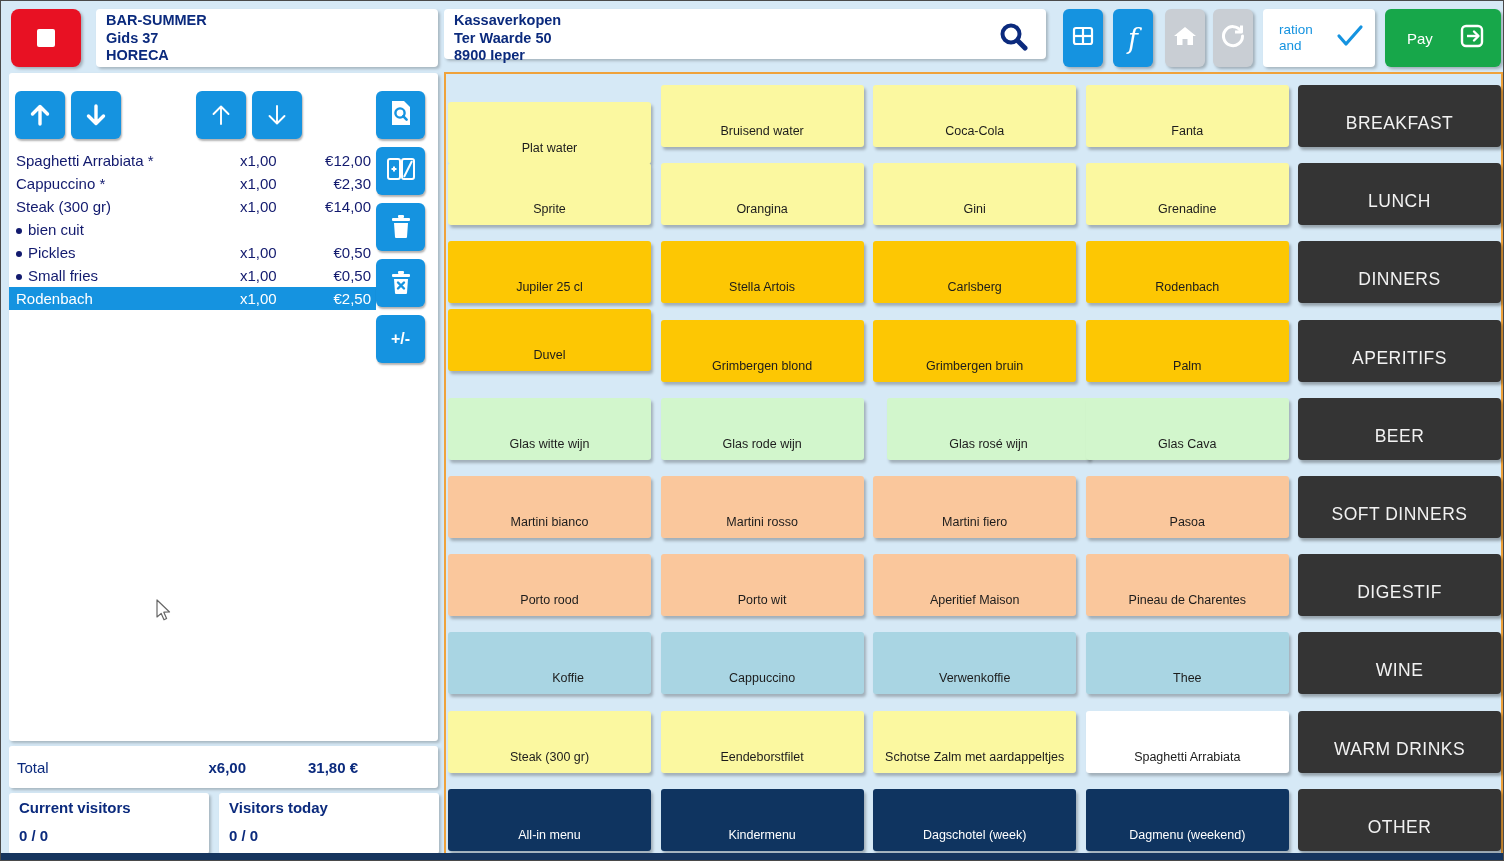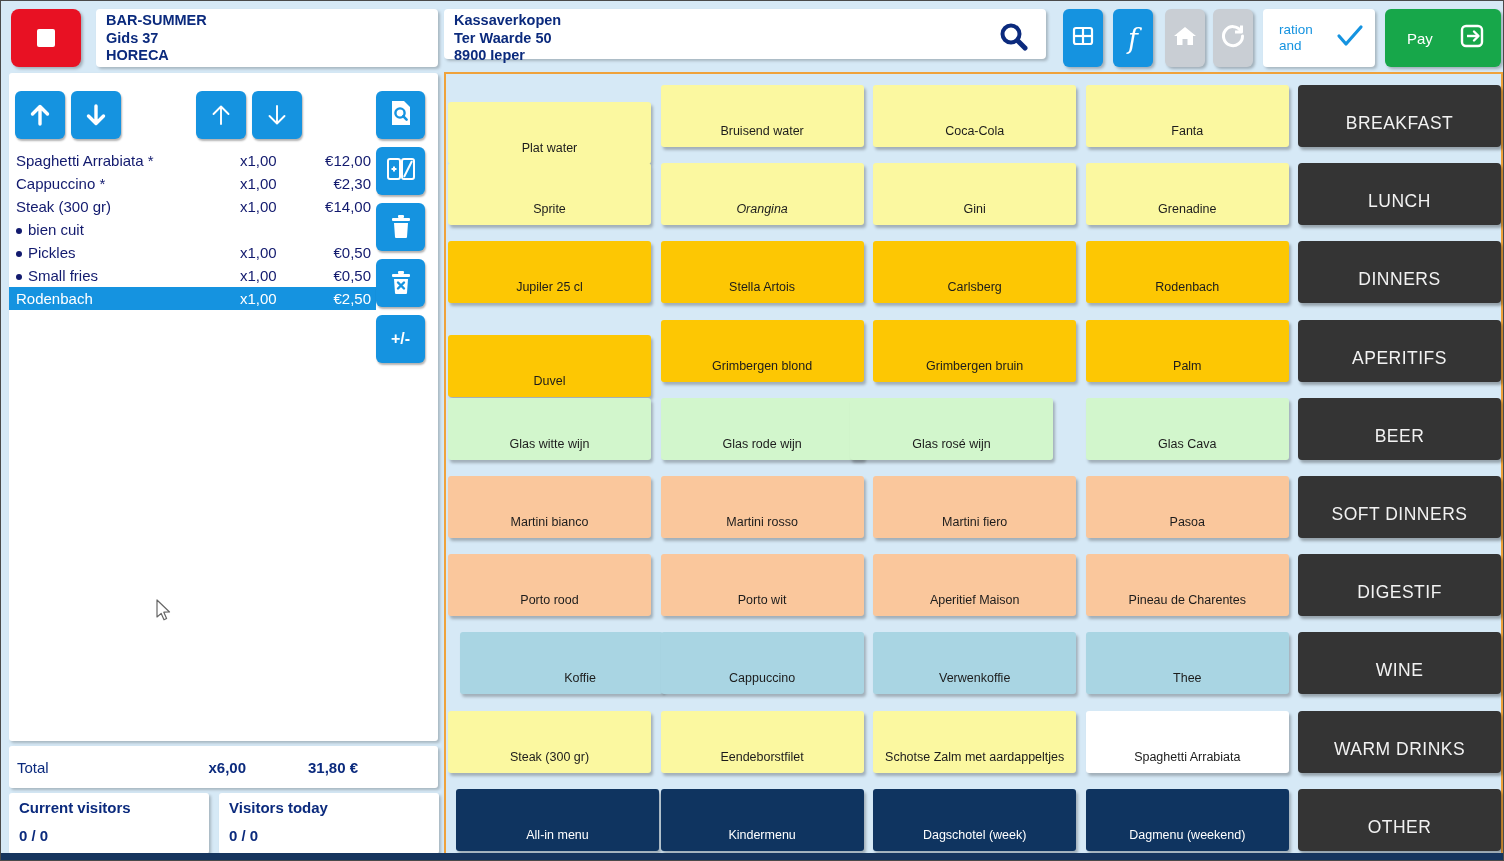--- a/index.html
+++ b/index.html
@@ -318,52 +318,52 @@
   <div class="v">0 / 0</div>
 </div>
 
 <div id="right-panel">
   <div id="product-grid">
       <div class="tile c-pale_yellow" style="left: 2px; top: 28px;">Plat water</div>
       <div class="tile c-pale_yellow" style="left: 214.6px; top: 11px;">Bruisend water</div>
       <div class="tile c-pale_yellow" style="left: 427.2px; top: 11px;">Coca-Cola</div>
       <div class="tile c-pale_yellow" style="left: 639.8px; top: 11px;">Fanta</div>
       <div class="tile c-pale_yellow" style="left: 2px; top: 89.2px;">Sprite</div>
-      <div class="tile c-pale_yellow" style="left: 214.6px; top: 89.2px; font-style: italic;">Orangina</div>
+      <div class="tile c-pale_yellow" style="left: 214.6px; top: 89.2px;">Orangina</div>
       <div class="tile c-pale_yellow" style="left: 427.2px; top: 89.2px;">Gini</div>
       <div class="tile c-pale_yellow" style="left: 639.8px; top: 89.2px;">Grenadine</div>
       <div class="tile c-gold" style="left: 2px; top: 167.4px;">Jupiler 25 cl</div>
       <div class="tile c-gold" style="left: 214.6px; top: 167.4px;">Stella Artois</div>
       <div class="tile c-gold" style="left: 427.2px; top: 167.4px;">Carlsberg</div>
       <div class="tile c-gold" style="left: 639.8px; top: 167.4px;">Rodenbach</div>
-      <div class="tile c-gold" style="left: 2px; top: 261px;">Duvel</div>
+      <div class="tile c-gold" style="left: 2px; top: 235px;">Duvel</div>
       <div class="tile c-gold" style="left: 214.6px; top: 245.6px;">Grimbergen blond</div>
       <div class="tile c-gold" style="left: 427.2px; top: 245.6px;">Grimbergen bruin</div>
       <div class="tile c-gold" style="left: 639.8px; top: 245.6px;">Palm</div>
       <div class="tile c-green" style="left: 2px; top: 323.8px;">Glas witte wijn</div>
       <div class="tile c-green" style="left: 214.6px; top: 323.8px;">Glas rode wijn</div>
-      <div class="tile c-green" style="left: 404px; top: 323.8px;">Glas rosé wijn</div>
+      <div class="tile c-green" style="left: 441px; top: 323.8px;">Glas rosé wijn</div>
       <div class="tile c-green" style="left: 639.8px; top: 323.8px;">Glas Cava</div>
       <div class="tile c-peach" style="left: 2px; top: 402px;">Martini bianco</div>
       <div class="tile c-peach" style="left: 214.6px; top: 402px;">Martini rosso</div>
       <div class="tile c-peach" style="left: 427.2px; top: 402px;">Martini fiero</div>
       <div class="tile c-peach" style="left: 639.8px; top: 402px;">Pasoa</div>
       <div class="tile c-peach" style="left: 2px; top: 480.2px;">Porto rood</div>
       <div class="tile c-peach" style="left: 214.6px; top: 480.2px;">Porto wit</div>
       <div class="tile c-peach" style="left: 427.2px; top: 480.2px;">Aperitief Maison</div>
       <div class="tile c-peach" style="left: 639.8px; top: 480.2px;">Pineau de Charentes</div>
-      <div class="tile c-light_blue" style="left: 14px; top: 558.4px; padding-left: 37px;">Koffie</div>
+      <div class="tile c-light_blue" style="left: 2px; top: 558.4px; padding-left: 37px;">Koffie</div>
       <div class="tile c-light_blue" style="left: 214.6px; top: 558.4px;">Cappuccino</div>
       <div class="tile c-light_blue" style="left: 427.2px; top: 558.4px;">Verwenkoffie</div>
       <div class="tile c-light_blue" style="left: 639.8px; top: 558.4px;">Thee</div>
       <div class="tile c-pale_yellow" style="left: 2px; top: 636.6px;">Steak (300 gr)</div>
       <div class="tile c-pale_yellow" style="left: 214.6px; top: 636.6px;">Eendeborstfilet</div>
       <div class="tile c-pale_yellow" style="left: 427.2px; top: 636.6px;">Schotse Zalm met aardappeltjes</div>
       <div class="tile c-white" style="left: 639.8px; top: 636.6px;">Spaghetti Arrabiata</div>
-      <div class="tile c-navy" style="left: 10px; top: 714.8px;">All-in menu</div>
+      <div class="tile c-navy" style="left: 2px; top: 714.8px;">All-in menu</div>
       <div class="tile c-navy" style="left: 214.6px; top: 714.8px;">Kindermenu</div>
       <div class="tile c-navy" style="left: 427.2px; top: 714.8px;">Dagschotel (week)</div>
       <div class="tile c-navy" style="left: 639.8px; top: 714.8px;">Dagmenu (weekend)</div>
     </div>
   <div id="category-column">
       <div class="cat-btn" style="top: 11px;">BREAKFAST</div>
       <div class="cat-btn" style="top: 89.2px;">LUNCH</div>
       <div class="cat-btn" style="top: 167.4px;">DINNERS</div>
       <div class="cat-btn" style="top: 245.6px;">APERITIFS</div>
       <div class="cat-btn" style="top: 323.8px;">BEER</div>

